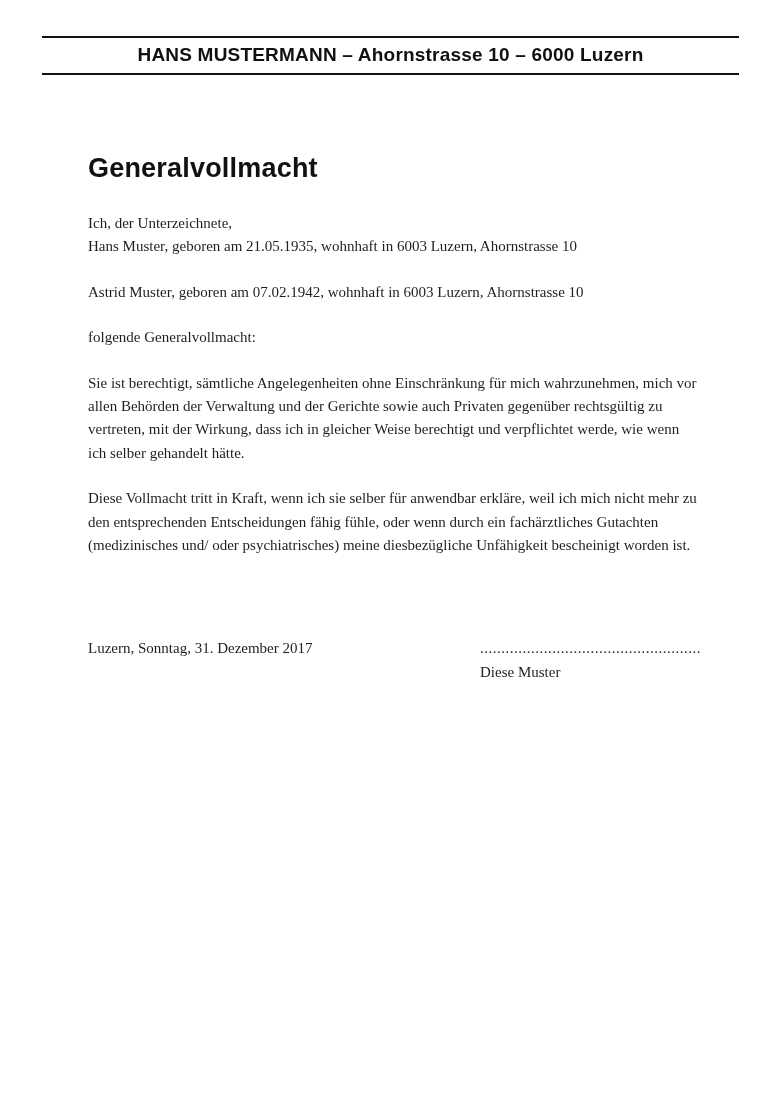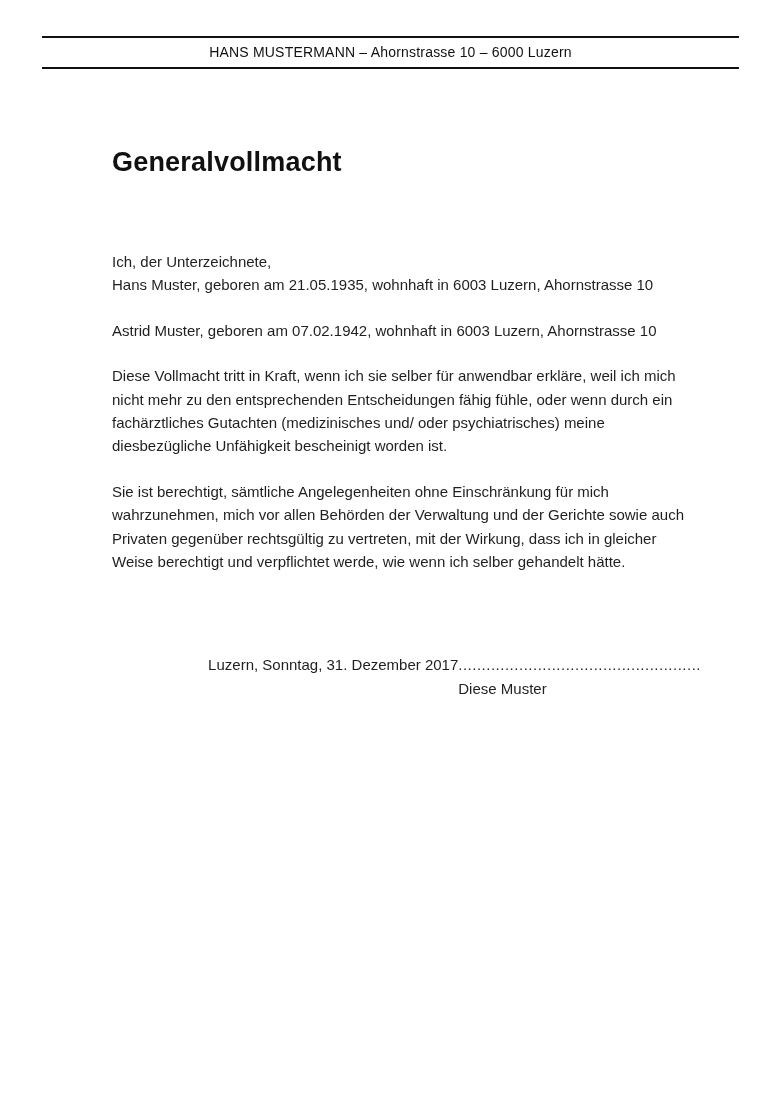--- a/index.html
+++ b/index.html
@@ -18,49 +18,50 @@
     box-sizing: border-box;
   }
   .letterhead {
     margin: 36px 42px 0 42px;
     border-top: 2px solid #111111;
     border-bottom: 2px solid #111111;
     padding: 6px 0 7px 0;
     text-align: center;
   }
   .letterhead-text {
-    font-size: 14px;
-    font-weight: 400;
+    font-size: 19px;
+    font-weight: 700;
     color: #111111;
     letter-spacing: 0.2px;
   }
   .content {
-    padding: 0 80px 0 112px;
+    padding: 0 80px 0 88px;
   }
   .doc-title {
     margin: 78px 0 0 0;
     font-size: 27px;
     font-weight: 700;
     color: #111111;
     letter-spacing: 0.2px;
   }
   .body-text {
-    margin-top: 72px;
+    margin-top: 28px;
     font-size: 15px;
     line-height: 1.56;
+    font-family: Liberation Serif, serif;
   }
   .para {
     margin: 0 0 22px 0;
   }
   .para .line {
     display: block;
   }
   .sig-row {
     display: flex;
-    justify-content: flex-end;
+    justify-content: space-between;
     align-items: flex-start;
     margin-top: 80px;
   }
   .sig-date {
     font-size: 15px;
     line-height: 1.56;
   }
   .sig-block {
     font-size: 15px;
     line-height: 1.56;
@@ -89,25 +90,26 @@
 
       <p class="para">
         <span class="line">Ich, der Unterzeichnete,</span>
         <span class="line">Hans Muster, geboren am 21.05.1935, wohnhaft in 6003 Luzern, Ahornstrasse 10</span>
       </p>
 
       <p class="para">
         <span class="line">Astrid Muster, geboren am 07.02.1942, wohnhaft in 6003 Luzern, Ahornstrasse 10</span>
       </p>
 
+      <p class="para">folgende Generalvollmacht:</p>
 
 
+      <p class="para">Sie ist berechtigt, sämtliche Angelegenheiten ohne Einschränkung für mich wahrzunehmen, mich vor allen Behörden der Verwaltung und der Gerichte sowie auch Privaten gegenüber rechtsgültig zu vertreten, mit der Wirkung, dass ich in gleicher Weise berechtigt und verpflichtet werde, wie wenn ich selber gehandelt hätte.</p>
+
       <p class="para">Diese Vollmacht tritt in Kraft, wenn ich sie selber für anwendbar erkläre, weil ich mich nicht mehr zu den entsprechenden Entscheidungen fähig fühle, oder wenn durch ein fachärztliches Gutachten (medizinisches und/ oder psychiatrisches) meine diesbezügliche Unfähigkeit bescheinigt worden ist.</p>
-
-      <p class="para">Sie ist berechtigt, sämtliche Angelegenheiten ohne Einschränkung für mich wahrzunehmen, mich vor allen Behörden der Verwaltung und der Gerichte sowie auch Privaten gegenüber rechtsgültig zu vertreten, mit der Wirkung, dass ich in gleicher Weise berechtigt und verpflichtet werde, wie wenn ich selber gehandelt hätte.</p>
 
       <div class="sig-row">
         <div class="sig-date">Luzern, Sonntag, 31. Dezember 2017</div>
         <div class="sig-block">
           <div class="sig-dots">....................................................</div>
           <div class="sig-name">Diese Muster</div>
         </div>
       </div>
 
     </div>

